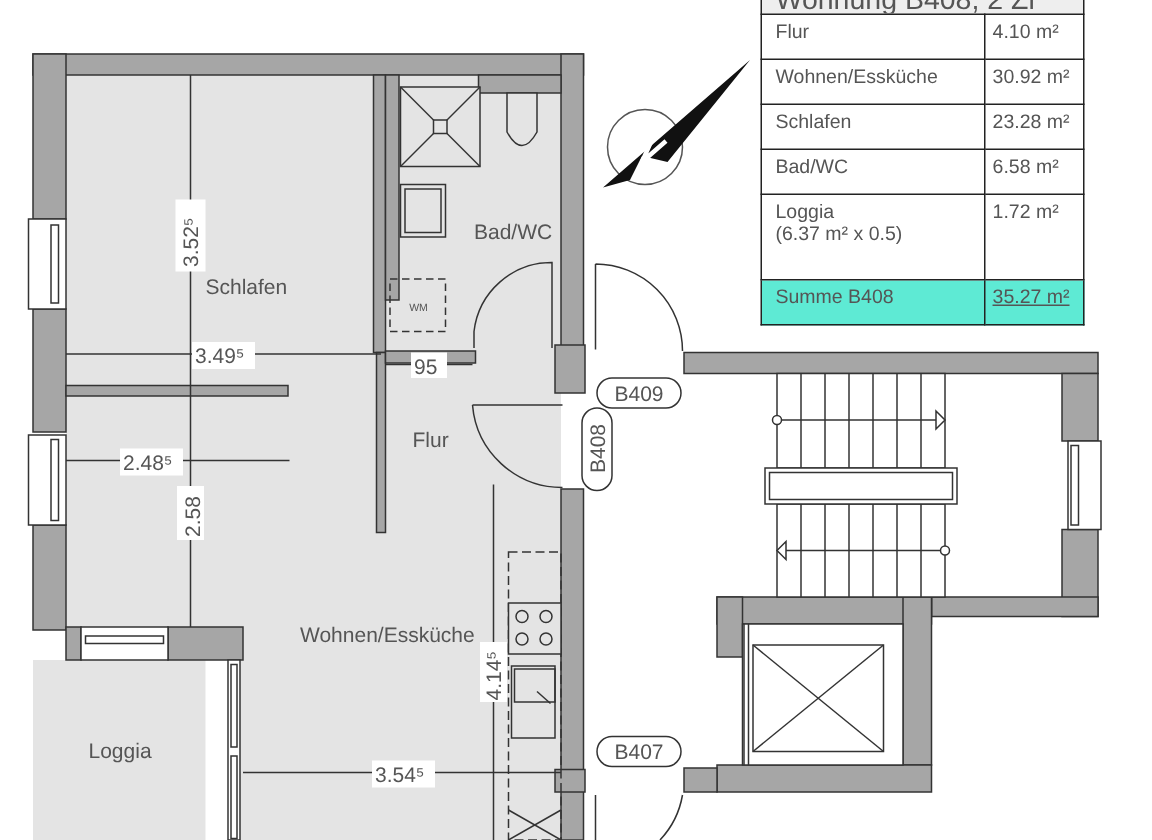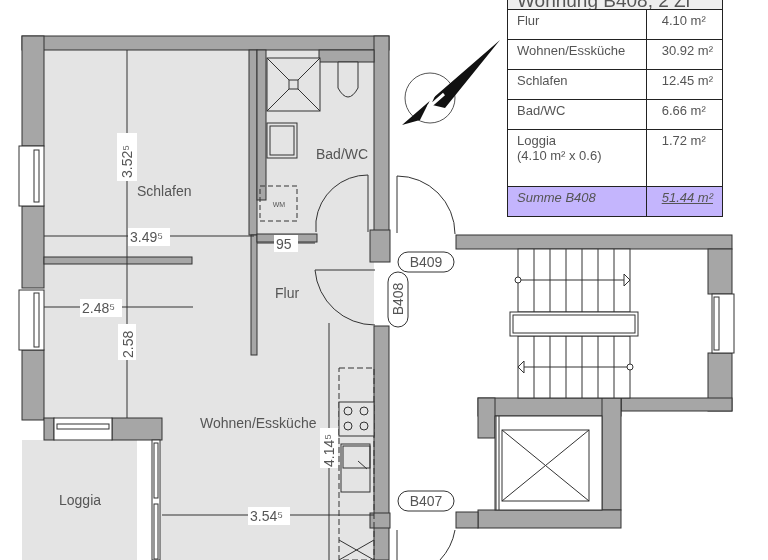--- a/index.html
+++ b/index.html
@@ -3,22 +3,22 @@
 <meta charset="utf-8">
 <style>
   html,body{margin:0;padding:0;background:#fff;}
   body{width:768px;height:560px;overflow:hidden;position:relative;font-family:"Liberation Sans",sans-serif;}
   #plan{position:absolute;left:0;top:0;width:768px;height:560px;}
   .lbl{font-family:"Liberation Sans",sans-serif;fill:#555;}
   .dim{font-family:"Liberation Sans",sans-serif;fill:#555;font-size:14px;}
   #area-table{position:absolute;left:507px;top:-8px;width:216px;border-collapse:collapse;background:#fff;font-size:13px;color:#555;}
   #area-table td{border:1px solid #222;padding:3px 9px;vertical-align:top;height:23px;}
   #area-table .title{background:#eee;font-size:19px;height:16px;padding:0 9px;white-space:nowrap;overflow:hidden;line-height:16px;}
-  #area-table .sum td{background:#c4b5fd;font-style:italic;}
-  #area-table .val{width:50px;padding-left:15px;white-space:nowrap;}
+  #area-table .sum td{background:#5eead4;}
+  #area-table .val{width:50px;padding-left:5px;white-space:nowrap;}
   #area-table .sumval{text-decoration:underline;}
   .sub{display:block;}
 </style>
 </head>
 <body>
 
 <svg id="plan" viewBox="0 0 768 560" xmlns="http://www.w3.org/2000/svg">
 
   <g>
     <rect x="44" y="50" width="330" height="510" fill="#e4e4e4"></rect>
@@ -202,31 +202,31 @@
   <tr>
     <td>Flur</td>
     <td class="val">4.10 m²</td>
   </tr>
   <tr>
     <td>Wohnen/Essküche</td>
     <td class="val">30.92 m²</td>
   </tr>
   <tr>
     <td>Schlafen</td>
-    <td class="val">12.45 m²</td>
+    <td class="val">23.28 m²</td>
   </tr>
   <tr>
     <td>Bad/WC</td>
-    <td class="val">6.66 m²</td>
+    <td class="val">6.58 m²</td>
   </tr>
   <tr>
     <td style="height:50px">
       <span class="sub">Loggia</span>
-      <span class="sub">(4.10 m² x 0.6)</span>
+      <span class="sub">(6.37 m² x 0.5)</span>
     </td>
     <td class="val">1.72 m²</td>
   </tr>
   <tr class="sum">
     <td>Summe B408</td>
-    <td class="val sumval">51.44 m²</td>
+    <td class="val sumval">35.27 m²</td>
   </tr>
 </tbody>
   </table>
 
 </body></html>

